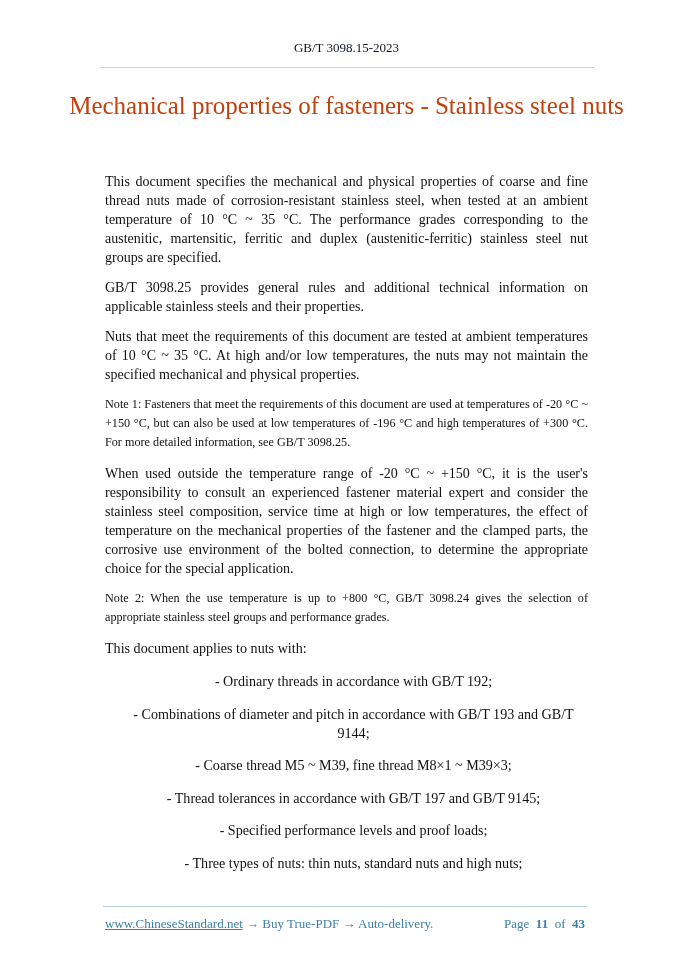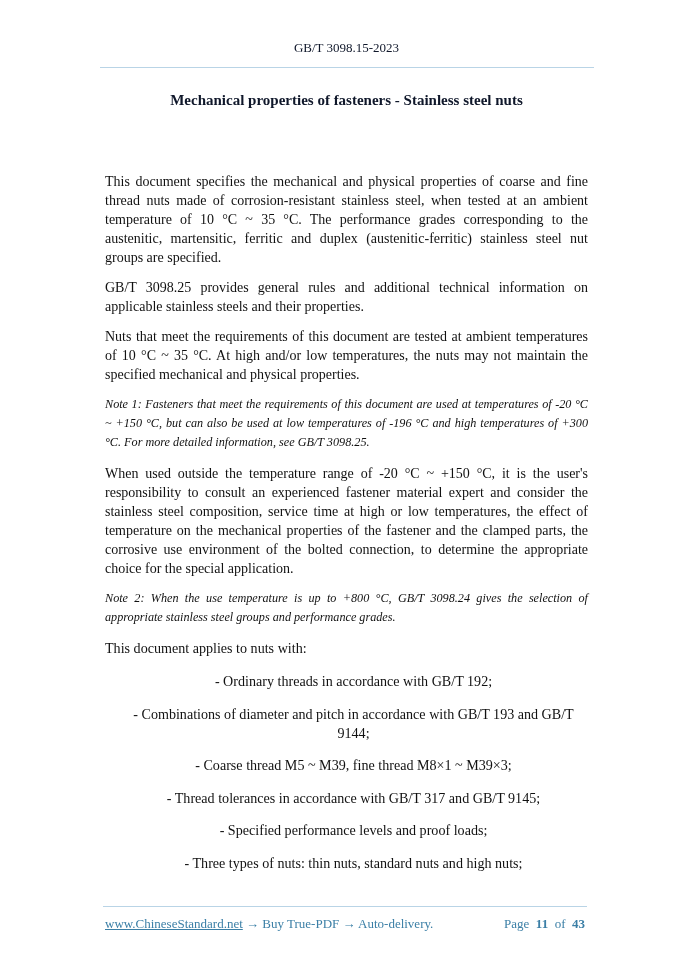--- a/index.html
+++ b/index.html
@@ -3,25 +3,25 @@
   <meta charset="utf-8">
   <style>
     html, body { margin: 0; padding: 0; background: #ffffff; }
     body { width: 693px; height: 980px; position: relative; overflow: hidden;
       font-family: "Liberation Serif", "DejaVu Serif", serif; color: #111; }
     .header { position: absolute; top: 40px; left: 0; width: 693px; text-align: center;
       font-size: 13px; color: #0f172a; }
     .header-rule { position: absolute; top: 67px; left: 100px; width: 494px; height: 0;
       border-top: 1px solid #b9d4e6; }
     .title { position: absolute; top: 92px; left: 0; width: 693px; text-align: center;
-      font-size: 15px; font-weight: bold; color: #0f172a; }
+      font-size: 25px; font-weight: normal; color: #c2410c; }
     .content { position: absolute; top: 172px; left: 105px; width: 483px; }
     .section-heading { font-size: 19px; font-weight: bold; margin: 0 0 22px 0; color: #000; }
     .para { font-size: 14px; line-height: 19px; text-align: justify; margin: 0 0 11px 0; }
-    .note { font-size: 12.2px; line-height: 19px; text-align: justify; margin: 0 0 12px 0; font-style: italic; }
+    .note { font-size: 12.2px; line-height: 19px; text-align: justify; margin: 0 0 12px 0; }
     .intro { font-size: 14.1px; line-height: 19px; margin: 0 0 14px 0; }
     .list { margin: 0; padding: 0; list-style: none; }
     .list li { font-size: 14.1px; line-height: 19px; margin: 0 0 13.5px 0; padding-left: 14px; text-align: center; }
     .footer-rule { position: absolute; top: 906px; left: 103px; width: 484px; height: 0;
       border-top: 1px solid #b9d4e6; }
     .footer { position: absolute; top: 916px; left: 105px; width: 480px; font-size: 13px; color: #3b7fa6; }
     .footer-left { position: absolute; left: 0; top: 0; white-space: nowrap; text-align: right; }
     .footer-left a { color: #3b7fa6; text-decoration: underline; }
     .footer-right { position: absolute; right: 0; top: 0; white-space: nowrap; }
     .footer-right b { font-weight: bold; }
@@ -39,21 +39,21 @@
   <p class="para">GB/T 3098.25 provides general rules and additional technical information on applicable stainless steels and their properties.</p>
   <p class="para">Nuts that meet the requirements of this document are tested at ambient temperatures of 10 °C ~ 35 °C. At high and/or low temperatures, the nuts may not maintain the specified mechanical and physical properties.</p>
   <p class="note">Note 1: Fasteners that meet the requirements of this document are used at temperatures of -20 °C ~ +150 °C, but can also be used at low temperatures of -196 °C and high temperatures of +300 °C. For more detailed information, see GB/T 3098.25.</p>
   <p class="para">When used outside the temperature range of -20 °C ~ +150 °C, it is the user's responsibility to consult an experienced fastener material expert and consider the stainless steel composition, service time at high or low temperatures, the effect of temperature on the mechanical properties of the fastener and the clamped parts, the corrosive use environment of the bolted connection, to determine the appropriate choice for the special application.</p>
   <p class="note">Note 2: When the use temperature is up to +800 °C, GB/T 3098.24 gives the selection of appropriate stainless steel groups and performance grades.</p>
   <p class="intro">This document applies to nuts with:</p>
   <ul class="list">
     <li>- Ordinary threads in accordance with GB/T 192;</li>
     <li>- Combinations of diameter and pitch in accordance with GB/T 193 and GB/T 9144;</li>
     <li>- Coarse thread M5 ~ M39, fine thread M8×1 ~ M39×3;</li>
-    <li>- Thread tolerances in accordance with GB/T 317 and GB/T 9145;</li>
+    <li>- Thread tolerances in accordance with GB/T 197 and GB/T 9145;</li>
     <li>- Specified performance levels and proof loads;</li>
     <li>- Three types of nuts: thin nuts, standard nuts and high nuts;</li>
   </ul>
 </div>
 
 <div class="footer-rule"></div>
 <div class="footer">
   <div class="footer-left">
     <a>www.ChineseStandard.net</a>
     <span>→</span>

